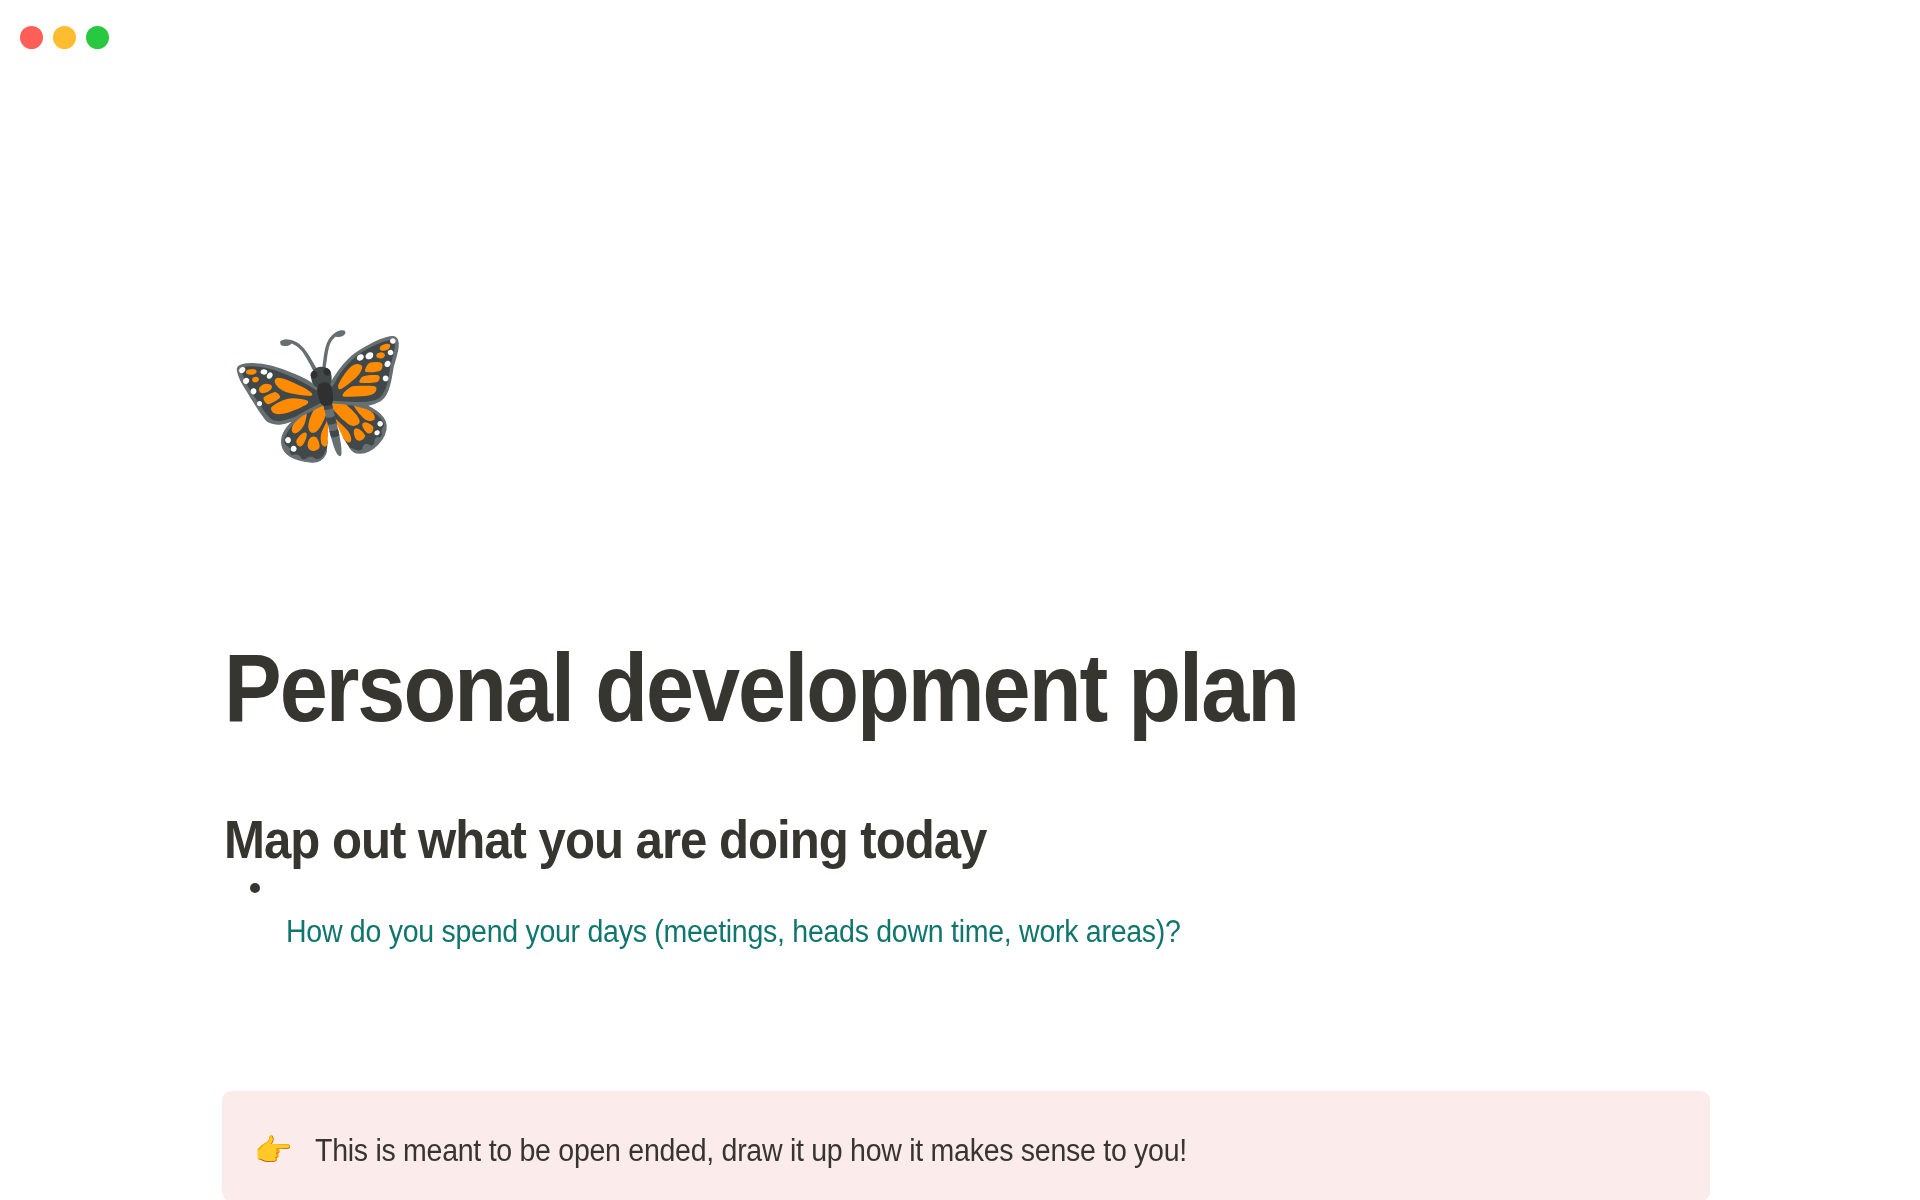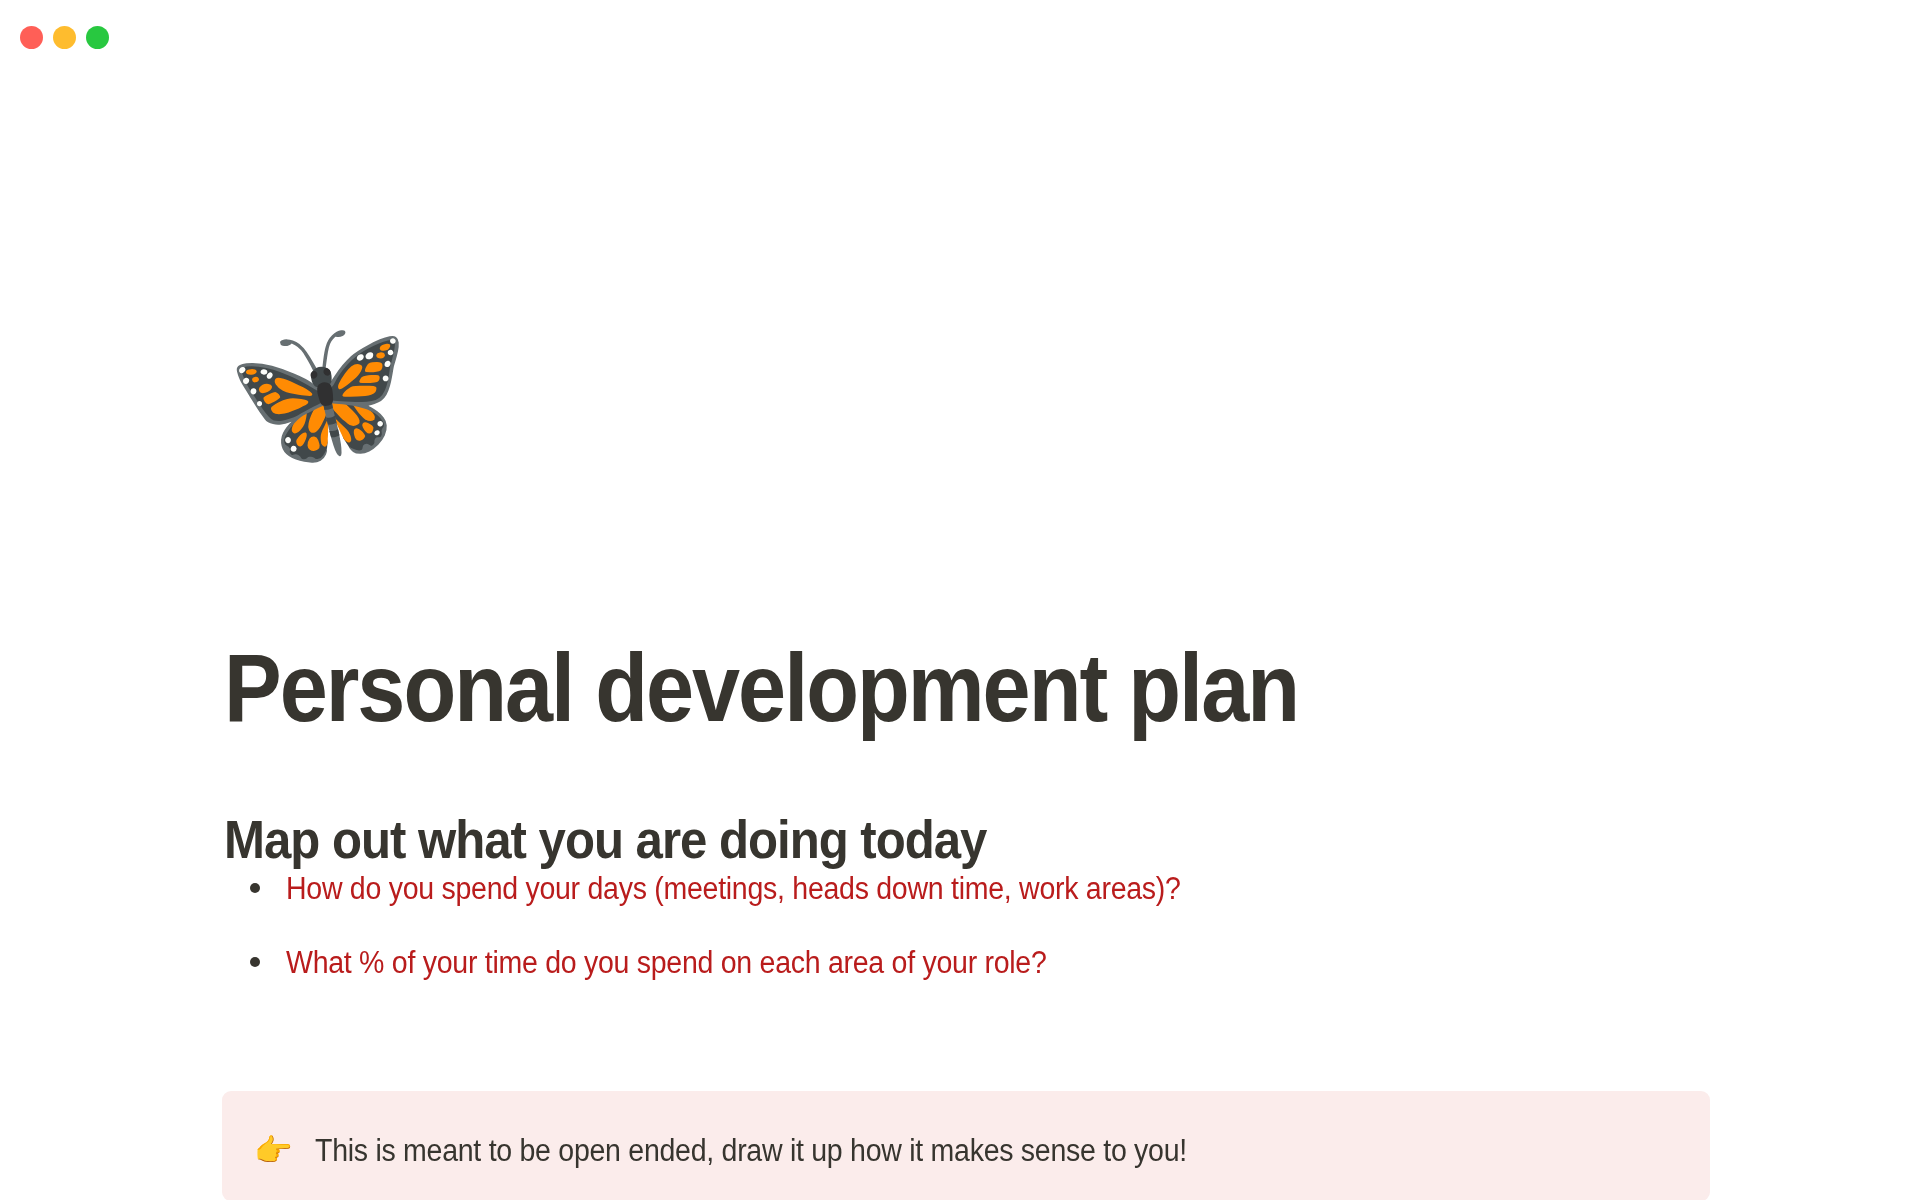--- a/index.html
+++ b/index.html
@@ -96,24 +96,24 @@
     top: 873px;
     width: 1500px;
     margin: 0;
     padding: 0;
     list-style: none;
   }
   .bullet-item {
     position: relative;
     height: 74px;
     display: flex;
-    align-items: flex-start;
+    align-items: flex-end;
     font-size: 31px;
     line-height: 1;
-    color: #b91c1c;
+    color: #0f766e;
     font-family: "Liberation Sans", sans-serif;
   }
   .bullet-marker {
     position: absolute;
     left: 26px;
     top: 10px;
     width: 10px;
     height: 10px;
     border-radius: 50%;
     background: #37352f;
@@ -178,24 +178,20 @@
 
   <h1 class="doc-title">Personal development plan</h1>
 
   <h2 class="doc-subtitle">Map out what you are doing today</h2>
 
   <ul class="bullet-list">
     <li class="bullet-item">
       <span class="bullet-marker"></span>
       <span class="bullet-text">How do you spend your days (meetings, heads down time, work areas)?</span>
     </li>
-    <li class="bullet-item">
-      <span class="bullet-marker"></span>
-      <span class="bullet-text">What % of your time do you spend on each area of your role?</span>
-    </li>
   </ul>
 
   <div class="callout">
     <span class="callout-emoji">👉</span>
     <span class="callout-text">This is meant to be open ended, draw it up how it makes sense to you!</span>
   </div>
 
 </div>
 
 </body></html>

